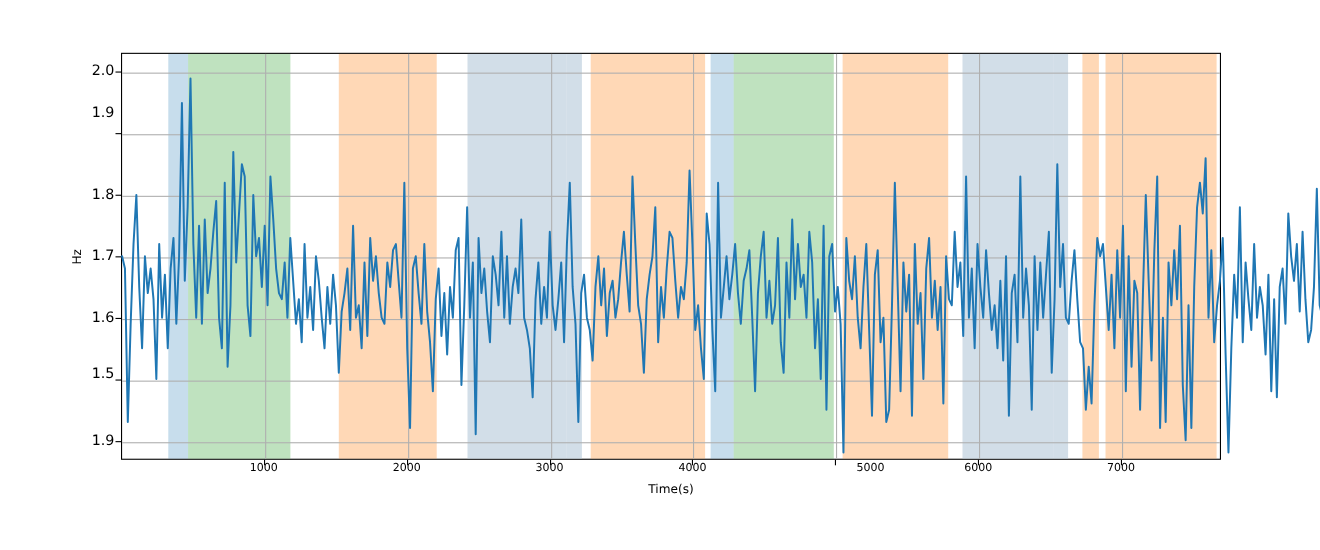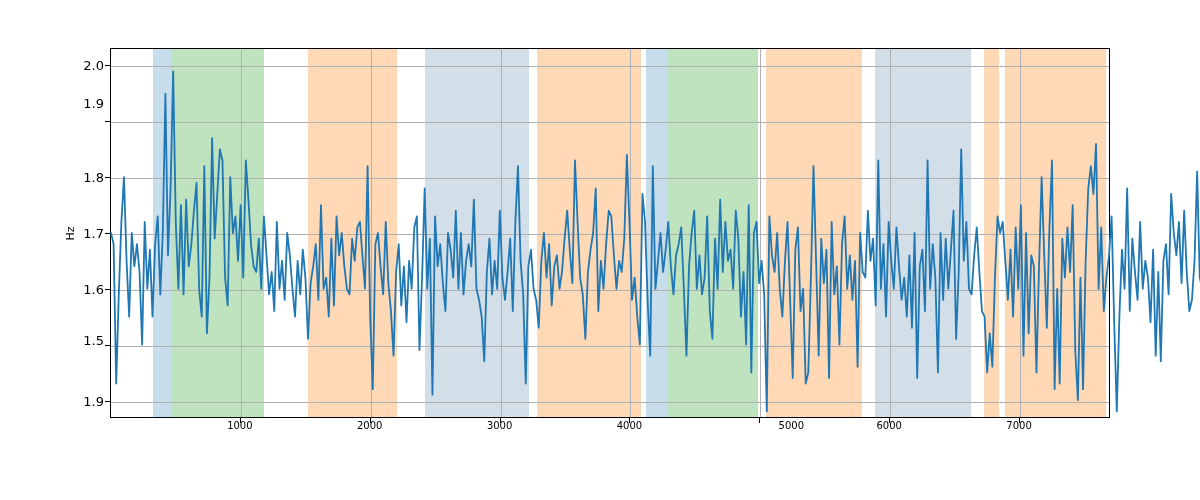--- a/index.html
+++ b/index.html
@@ -162,20 +162,21 @@
       <div class="gridline-h" style="top: 241.061px;"></div>
       <div class="gridline-h" style="top: 185px;"></div>
       <div class="gridline-h" style="top: 128.939px;"></div>
       <div class="gridline-h" style="top: 72.8788px;"></div>
       <div class="gridline-h" style="top: 16.8182px;"></div>
       <svg class="line" viewBox="0 0 1000 370" preserveAspectRatio="none">
         <polyline points="0.0,185.0 2.6,196.2 5.2,336.4 7.8,246.7 10.4,173.8 13.0,128.9 15.6,213.0 18.2,269.1 20.8,185.0 23.4,218.6 26.0,196.2 28.6,224.2 31.2,297.1 33.8,173.8 36.4,241.1 39.0,201.8 41.6,269.1 44.2,196.2 46.8,168.2 49.4,246.7 51.9,185.0 54.5,44.8 57.1,207.4 59.7,140.2 62.3,22.4 64.9,173.8 67.5,241.1 70.1,157.0 72.7,246.7 75.3,151.4 77.9,218.6 80.5,196.2 83.1,162.6 85.7,134.5 88.3,241.1 90.9,269.1 93.5,117.7 96.1,285.9 98.7,229.8 101.3,89.7 103.9,190.6 106.5,145.8 109.1,100.9 111.7,112.1 114.3,229.8 116.9,257.9 119.5,128.9 122.1,185.0 124.7,168.2 127.3,213.0 129.9,157.0 132.5,229.8 135.1,112.1 137.7,151.4 140.3,196.2 142.9,218.6 145.5,224.2 148.1,190.6 150.6,241.1 153.2,168.2 155.8,207.4 158.4,246.7 161.0,224.2 163.6,263.5 166.2,173.8 168.8,241.1 171.4,213.0 174.0,252.3 176.6,185.0 179.2,207.4 181.8,241.1 184.4,269.1 187.0,213.0 189.6,246.7 192.2,201.8 194.8,229.8 197.4,291.5 200.0,235.5 202.6,218.6 205.2,196.2 207.8,252.3 210.4,157.0 213.0,241.1 215.6,229.8 218.2,269.1 220.8,190.6 223.4,257.9 226.0,168.2 228.6,207.4 231.2,185.0 233.8,218.6 236.4,241.1 239.0,246.7 241.6,190.6 244.2,213.0 246.8,179.4 249.4,173.8 251.9,207.4 254.5,241.1 257.1,117.7 259.7,269.1 262.3,342.0 264.9,196.2 267.5,185.0 270.1,218.6 272.7,246.7 275.3,173.8 277.9,235.5 280.5,263.5 283.1,308.3 285.7,224.2 288.3,196.2 290.9,257.9 293.5,218.6 296.1,274.7 298.7,213.0 301.3,241.1 303.9,179.4 306.5,168.2 309.1,302.7 311.7,229.8 314.3,140.2 316.9,241.1 319.5,190.6 322.1,347.6 324.7,168.2 327.3,218.6 329.9,196.2 332.5,235.5 335.1,263.5 337.7,185.0 340.3,201.8 342.9,229.8 345.5,162.6 348.1,241.1 350.6,185.0 353.2,246.7 355.8,213.0 358.4,196.2 361.0,218.6 363.6,151.4 366.2,241.1 368.8,252.3 371.4,269.1 374.0,313.9 376.6,224.2 379.2,190.6 381.8,246.7 384.4,213.0 387.0,241.1 389.6,162.6 392.2,229.8 394.8,252.3 397.4,224.2 400.0,190.6 402.6,263.5 405.2,173.8 407.8,117.7 410.4,213.0 413.0,246.7 415.6,336.4 418.2,218.6 420.8,201.8 423.4,241.1 426.0,252.3 428.6,280.3 431.2,213.0 433.8,185.0 436.4,229.8 439.0,196.2 441.6,257.9 444.2,218.6 446.8,207.4 449.4,241.1 451.9,224.2 454.5,190.6 457.1,162.6 459.7,201.8 462.3,235.5 464.9,112.1 467.5,173.8 470.1,229.8 472.7,246.7 475.3,291.5 477.9,224.2 480.5,201.8 483.1,185.0 485.7,140.2 488.3,263.5 490.9,213.0 493.5,241.1 496.1,196.2 498.7,162.6 501.3,168.2 503.9,207.4 506.5,241.1 509.1,213.0 511.7,224.2 514.3,190.6 516.9,106.5 519.5,173.8 522.1,252.3 524.7,229.8 527.3,269.1 529.9,297.1 532.5,145.8 535.1,173.8 537.7,252.3 540.3,308.3 542.9,117.7 545.5,241.1 548.1,213.0 550.6,185.0 553.2,224.2 555.8,201.8 558.4,173.8 561.0,218.6 563.6,246.7 566.2,207.4 568.8,196.2 571.4,179.4 574.0,241.1 576.6,308.3 579.2,218.6 581.8,185.0 584.4,162.6 587.0,241.1 589.6,207.4 592.2,246.7 594.8,229.8 597.4,168.2 600.0,263.5 602.6,291.5 605.2,190.6 607.8,241.1 610.4,151.4 613.0,224.2 615.6,173.8 618.2,213.0 620.8,201.8 623.4,241.1 626.0,162.6 628.6,190.6 631.2,269.1 633.8,224.2 636.4,297.1 639.0,157.0 641.6,325.2 644.2,185.0 646.8,173.8 649.4,235.5 651.9,213.0 654.5,246.7 657.1,364.4 659.7,168.2 662.3,207.4 664.9,224.2 667.5,185.0 670.1,241.1 672.7,269.1 675.3,213.0 677.9,173.8 680.5,252.3 683.1,330.8 685.7,201.8 688.3,179.4 690.9,263.5 693.5,241.1 696.1,336.4 698.7,325.2 701.3,229.8 703.9,117.7 706.5,213.0 709.1,308.3 711.7,190.6 714.3,235.5 716.9,201.8 719.5,330.8 722.1,173.8 724.7,246.7 727.3,218.6 729.9,297.1 732.5,196.2 735.1,168.2 737.7,241.1 740.3,207.4 742.9,252.3 745.5,213.0 748.1,319.5 750.6,185.0 753.2,224.2 755.8,229.8 758.4,162.6 761.0,213.0 763.6,190.6 766.2,257.9 768.8,112.1 771.4,241.1 774.0,196.2 776.6,269.1 779.2,173.8 781.8,213.0 784.4,241.1 787.0,179.4 789.6,218.6 792.2,252.3 794.8,229.8 797.4,269.1 800.0,207.4 802.6,280.3 805.2,185.0 807.8,330.8 810.4,218.6 813.0,201.8 815.6,263.5 818.2,112.1 820.8,241.1 823.4,196.2 826.0,229.8 828.6,325.2 831.2,185.0 833.8,252.3 836.4,190.6 839.0,241.1 841.6,201.8 844.2,162.6 846.8,291.5 849.4,224.2 851.9,100.9 854.5,213.0 857.1,173.8 859.7,241.1 862.3,246.7 864.9,207.4 867.5,179.4 870.1,224.2 872.7,263.5 875.3,269.1 877.9,325.2 880.5,285.9 883.1,319.5 885.7,229.8 888.3,168.2 890.9,185.0 893.5,173.8 896.1,213.0 898.7,252.3 901.3,201.8 903.9,269.1 906.5,179.4 909.1,241.1 911.7,157.0 914.3,308.3 916.9,185.0 919.5,285.9 922.1,207.4 924.7,218.6 927.3,325.2 929.9,218.6 932.5,128.9 935.1,207.4 937.7,280.3 940.3,179.4 942.9,112.1 945.5,342.0 948.1,241.1 950.6,336.4 953.2,190.6 955.8,229.8 958.4,179.4 961.0,224.2 963.6,157.0 966.2,302.7 968.8,353.2 971.4,229.8 974.0,342.0 976.6,213.0 979.2,140.2 981.8,117.7 984.4,145.8 987.0,95.3 989.6,241.1 992.2,179.4 994.8,263.5 997.4,229.8 1000.0,207.4 1002.6,168.2 1005.2,274.7 1007.8,364.4 1010.4,269.1 1013.0,201.8 1015.6,241.1 1018.2,140.2 1020.8,263.5 1023.4,190.6 1026.0,224.2 1028.6,252.3 1031.2,173.8 1033.8,241.1 1036.4,213.0 1039.0,229.8 1041.6,274.7 1044.2,201.8 1046.8,308.3 1049.4,224.2 1051.9,313.9 1054.5,213.0 1057.1,196.2 1059.7,246.7 1062.3,145.8 1064.9,185.0 1067.5,207.4 1070.1,173.8 1072.7,235.5 1075.3,162.6 1077.9,224.2 1080.5,263.5 1083.1,252.3 1085.7,213.0 1088.3,123.3 1090.9,229.8 1093.5,241.1"></polyline>
       </svg>
     </div>
 
+  <div class="xlabel">Time(s)</div>
 
   <div id="xtick-labels"></div>
   <div id="ytick-labels"></div>
 
 <div class="tickmark-x" style="left: 239.87px;"></div>
     <div class="tick-x" style="left: 239.87px;">1000</div>
     <div class="tickmark-x" style="left: 369.74px;"></div>
     <div class="tick-x" style="left: 369.74px;">2000</div>
     <div class="tickmark-x" style="left: 499.61px;"></div>
     <div class="tick-x" style="left: 499.61px;">3000</div>

